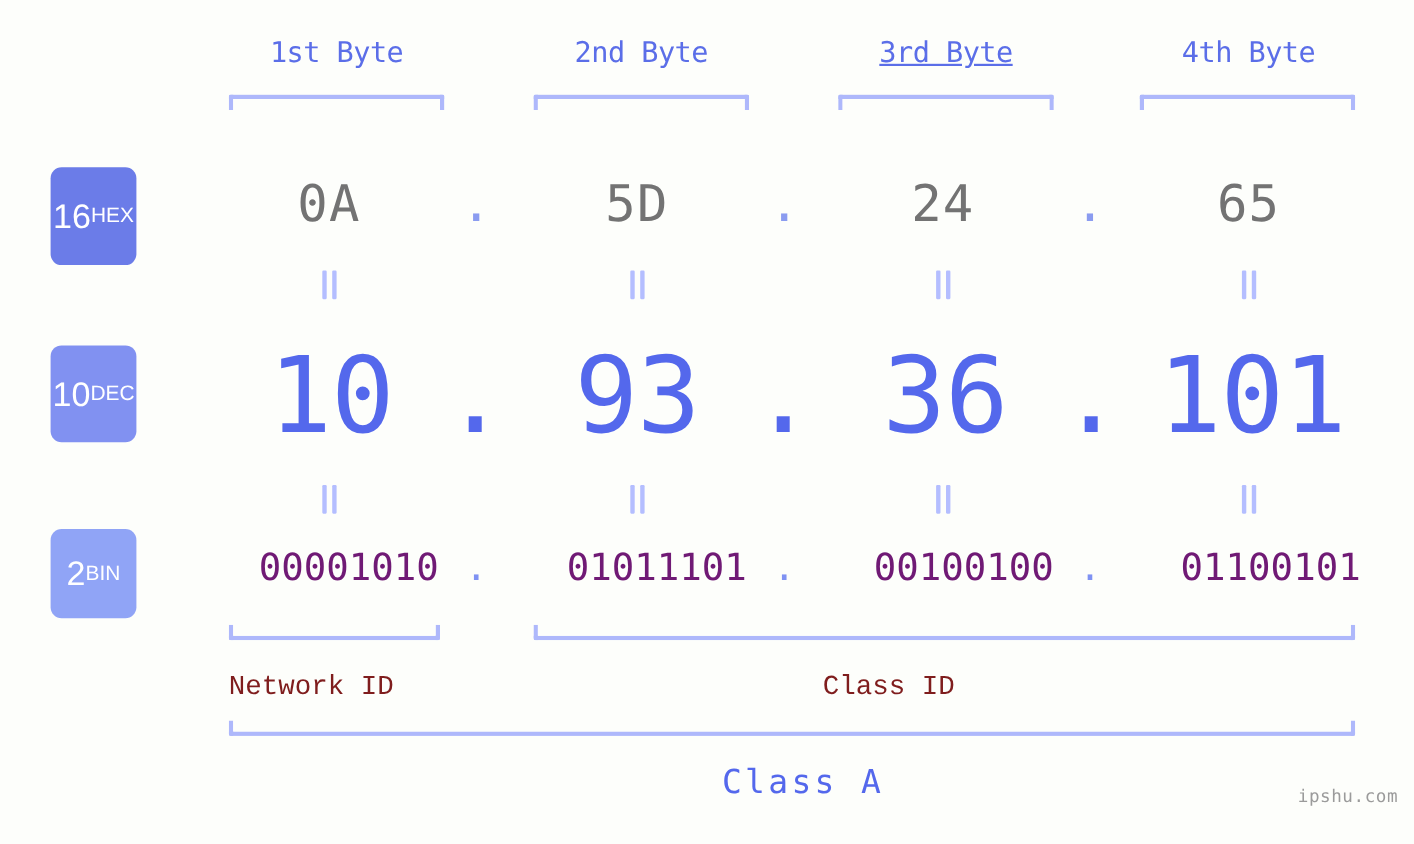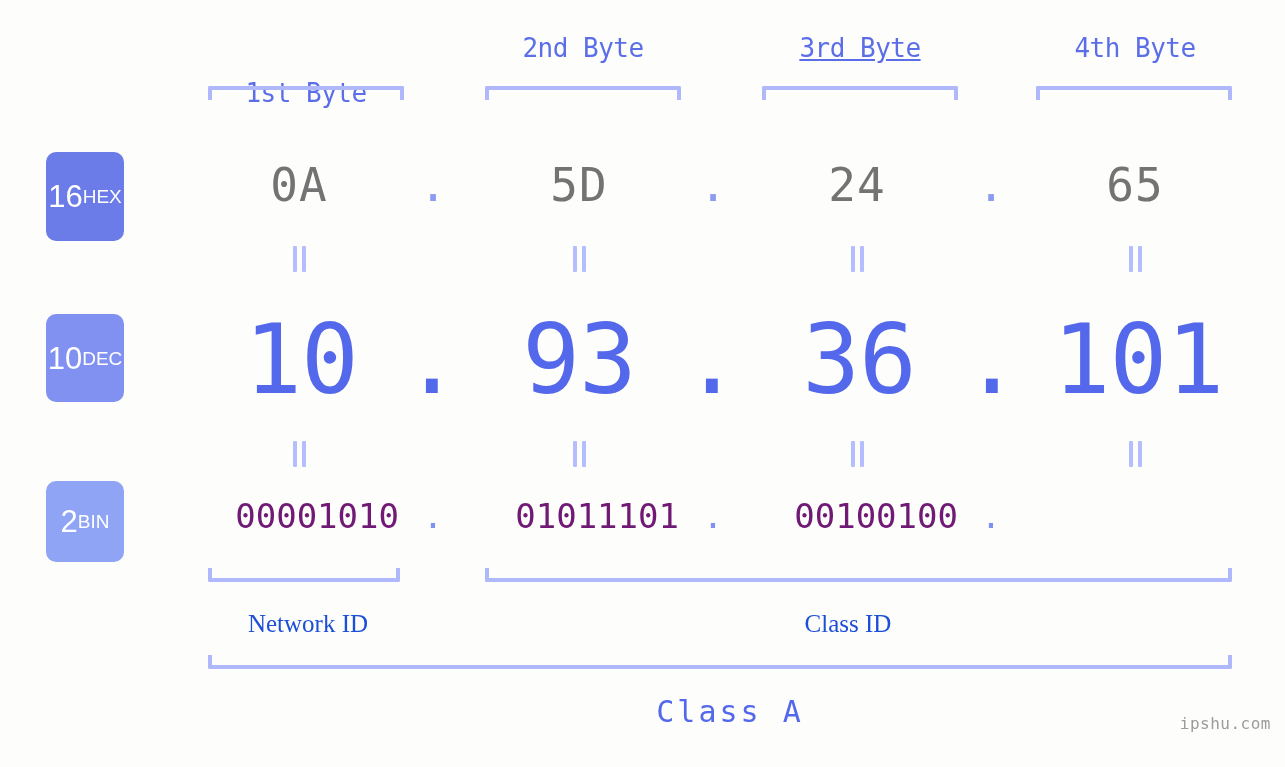--- a/index.html
+++ b/index.html
@@ -158,24 +158,23 @@
   }
   .eqmark::before { left: 5px; }
   .eqmark::after  { left: 14px; }
   .eq-row1 { top: 246px; }
   .eq-row2 { top: 441px; }
 
   
   .id-label {
     position: absolute;
     top: 610px;
-    text-align: center;
-    font-family: Liberation Serif, serif;
+    font-family: Liberation Mono, monospace;
     font-size: 25px;
-    color: #1d4ed8;
+    color: #7f1d1d;
     white-space: nowrap;
   }
 
   .class-label {
     position: absolute;
     top: 694px;
     text-align: center;
     font-family: "DejaVu Sans Mono", monospace;
     font-size: 30px;
     color: #5468ec;
@@ -191,21 +190,21 @@
     font-size: 16px;
     color: #9b9b9b;
     letter-spacing: 0.5px;
   }
 </style>
 </head>
 <body>
 
 <div id="stage">
 
-  <div class="byte-label" style="left:206px; width:200px;margin-top:45px;">1st Byte</div>
+  <div class="byte-label" style="left:206px; width:200px;">1st Byte</div>
   <div class="byte-label" style="left:483px; width:200px;">2nd Byte</div>
   <div class="byte-label" style="left:760px; width:200px;text-decoration:underline;">3rd Byte</div>
   <div class="byte-label" style="left:1035px; width:200px;">4th Byte</div>
 
   <div class="bracket-down" style="left:208px; top:86px; width:196px;"></div>
   <div class="bracket-down" style="left:485px; top:86px; width:196px;"></div>
   <div class="bracket-down" style="left:762px; top:86px; width:196px;"></div>
   <div class="bracket-down" style="left:1036px; top:86px; width:196px;"></div>
 
   <div id="badge-hex" class="badge">
@@ -246,20 +245,21 @@
   <div class="eqmark eq-row2" style="left:568px;"></div>
   <div class="eqmark eq-row2" style="left:846px;"></div>
   <div class="eqmark eq-row2" style="left:1124px;"></div>
 
   <div class="val bin-val" style="left:203px; width:196px;">00001010</div>
   <div class="bin-dot" style="left:404px; width:58px;">.</div>
   <div class="val bin-val" style="left:483px; width:196px;">01011101</div>
   <div class="bin-dot" style="left:684px; width:58px;">.</div>
   <div class="val bin-val" style="left:762px; width:196px;">00100100</div>
   <div class="bin-dot" style="left:962px; width:58px;">.</div>
+  <div class="val bin-val" style="left:1041px; width:196px;">01100101</div>
 
   <div class="bracket-up" style="left:208px; top:568px; width:192px;"></div>
   <div class="bracket-up" style="left:485px; top:568px; width:747px;"></div>
 
   <div class="id-label" style="left:208px; width:200px;">Network ID</div>
   <div class="id-label" style="left:748px; width:200px;">Class ID</div>
 
   <div class="bracket-up" style="left:208px; top:655px; width:1024px;"></div>
   <div class="class-label" style="left:560px; width:340px;">Class A</div>
 

